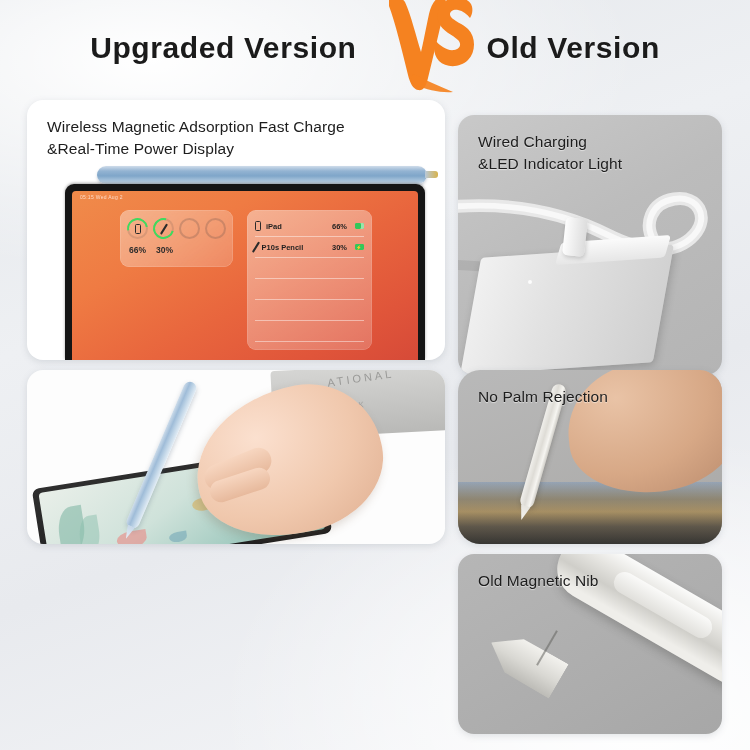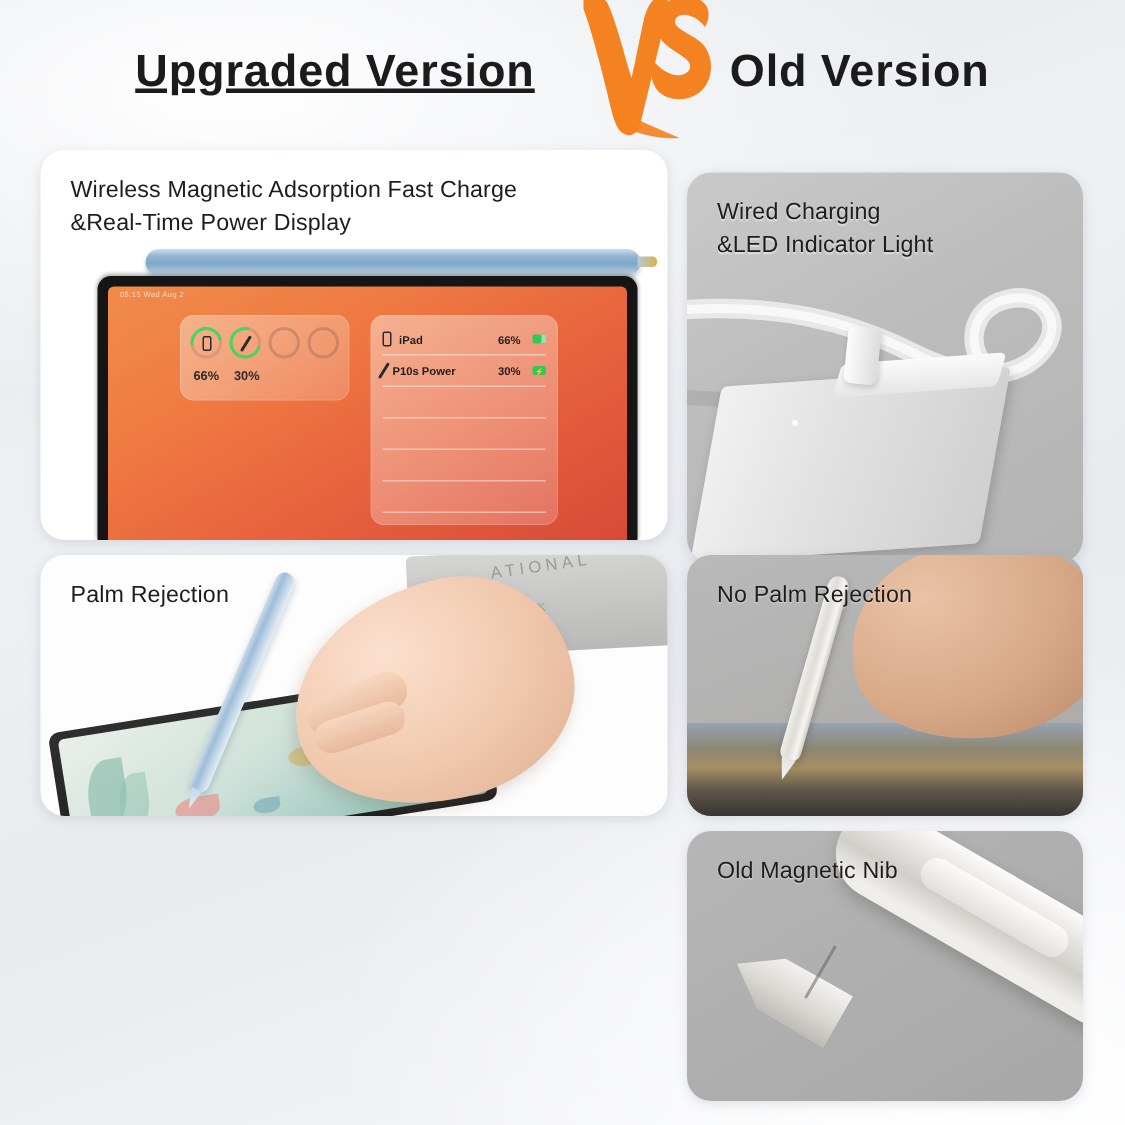--- a/index.html
+++ b/index.html
@@ -16,21 +16,21 @@
   
   .header {
     position:absolute; left:0; top:0; width:750px; height:96px;
     display:flex; align-items:center; justify-content:center;
   }
   .hdr-left, .hdr-right {
     font-size:30px; font-weight:bold; color:#1b1b1b;
     letter-spacing:0.6px; white-space:nowrap;
     text-shadow:0 1px 1px rgba(255,255,255,0.7);
   }
-  .hdr-left { margin-right:26px;text-decoration:underline; }
+  .hdr-left { margin-right:26px; }
   .hdr-right { margin-left:8px;text-align:center; }
   .vs-wrap {
     position:relative; width:96px; height:96px; flex:0 0 96px;
   }
   .vs-wrap svg { position:absolute; left:0; top:-8px; }
 
   
   .grid { position:absolute; left:0; top:96px; width:678px; height:654px; }
 
   .panel {
@@ -43,21 +43,21 @@
     letter-spacing:0.1px; white-space:pre-line;
     text-shadow:0 1px 1px rgba(255,255,255,0.55);
   }
 
   
   #p-tl { left:27px;  top:4px;   width:418px; height:260px; background:#ffffff; }
   #p-tr { left:458px; top:19px;   width:264px; height:260px;
           background:linear-gradient(150deg,#c9c9c9 0%,#bcbcbc 45%,#b4b4b4 100%); }
   #p-ml { left:27px;  top:274px; width:418px; height:174px; background:#fdfdfd; }
   #p-mr { left:458px; top:274px; width:264px; height:174px;
-          background:linear-gradient(160deg,#b9b9b9 0%,#a9a8a6 100%); }
+          background:linear-gradient(160deg,#b9b9b9 0%,#a9a8a6 100%);border-radius:22px; }
   #p-bl { left:27px;  top:458px; width:418px; height:180px;
           background:linear-gradient(150deg,#f2f2f3 0%,#eceded 100%); }
   #p-br { left:458px; top:458px; width:264px; height:180px;
           background:linear-gradient(150deg,#b6b6b6 0%,#a7a7a7 100%); }
 
   .pane-body { position:absolute; inset:0; }
 
   
   .stylus-top {
     position:absolute; left:70px; top:66px; width:330px; height:18px;
@@ -350,21 +350,21 @@
 
           <div class="wid-list">
             <div class="lrow">
               <div class="ico-batt"></div>
               <span class="nm">iPad</span>
               <span class="pc">66%</span>
               <div class="bat-g"></div>
             </div>
             <div class="lrow">
               <div class="ico-pen"></div>
-              <span class="nm">P10s Power</span>
+              <span class="nm">P10s Pencil</span>
               <span class="pc">30%</span>
               <div class="bat-c">⚡</div>
             </div>
             <div class="lrow blank"></div>
             <div class="lrow blank"></div>
             <div class="lrow blank"></div>
             <div class="lrow blank"></div>
           </div>
 
         </div>
@@ -384,21 +384,20 @@
         <path d="M-10 150 C70 150 140 172 200 200" fill="none" stroke="rgba(0,0,0,0.07)" stroke-width="10"></path>
       </svg>
       <div class="base-bar"></div>
       <div class="base-top"></div>
       <div class="plug"></div>
       <div class="led"></div>
     </div>
   </div>
 
   <div class="panel" id="p-ml">
-    <div class="cap">Palm Rejection</div>
     <div class="pane-body">
       <div class="ml-book"></div>
       <div class="ml-book-txt">ATIONAL</div>
       <div class="ml-book-txt2">QUICK•DUCK</div>
 
       <div class="ml-tablet">
         <div class="ml-screen">
           <div class="leaf" style="left:14px;top:18px;width:26px;height:46px;background:#6fae9a;"></div>
           <div class="leaf" style="left:34px;top:30px;width:20px;height:38px;background:#8cc0ad;"></div>
           <div class="fish" style="left:70px;top:52px;width:30px;height:16px;background:#e88a86;"></div>

